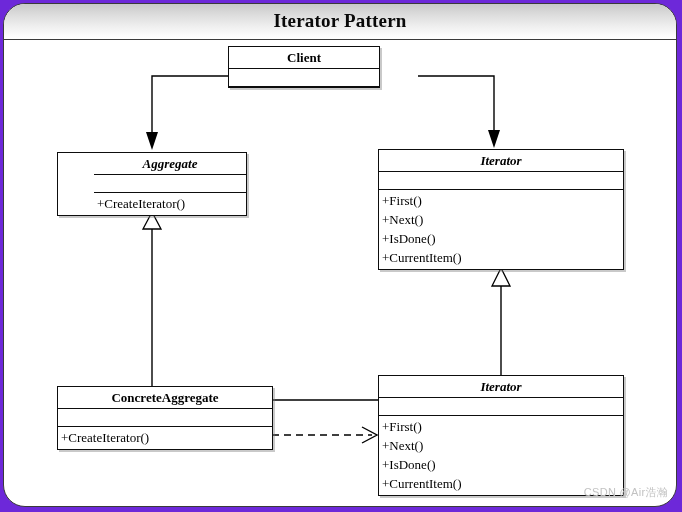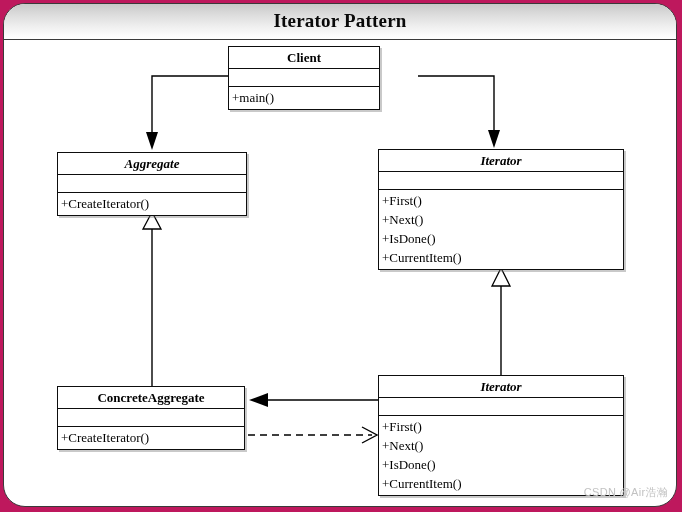--- a/index.html
+++ b/index.html
@@ -11,21 +11,21 @@
     width: 682px;
     height: 512px;
     font-family: "Liberation Serif", "DejaVu Serif", serif;
     overflow: hidden;
   }
 
   #canvas {
     position: relative;
     width: 682px;
     height: 512px;
-    background: #be185d;
+    background: #6d28d9;
   }
 
   
   .frame {
     position: absolute;
     left: 3px;
     top: 3px;
     width: 674px;
     height: 504px;
     box-sizing: border-box;
@@ -160,45 +160,42 @@
 
     <g>
       <line x1="248" y1="435" x2="372" y2="435" stroke="#000000" stroke-width="1.4" stroke-dasharray="7 5"></line>
       <polyline points="362,427 377,435 362,443" fill="none" stroke="#000000" stroke-width="1.4"></polyline>
     </g>
   </svg>
 
   <div class="uml-class" style="left:228px; top:46px; width:152px;">
     <div class="uml-name">Client</div>
     <div class="uml-attrs"></div>
-    <div class="uml-ops">
-      <div class="uml-op">+main()</div>
-    </div>
-  </div>
-
-  <div class="uml-class" style="left:57px; top:152px; width:190px;">
+  </div>
+
+  <div class="uml-class" style="left:57px; top:152px; width:190px;padding-left:36px;">
     <div class="uml-name abstract">Aggregate</div>
     <div class="uml-attrs"></div>
     <div class="uml-ops">
       <div class="uml-op">+CreateIterator()</div>
     </div>
   </div>
 
   <div class="uml-class" style="left:378px; top:149px; width:246px;">
     <div class="uml-name abstract">Iterator</div>
     <div class="uml-attrs"></div>
     <div class="uml-ops">
       <div class="uml-op">+First()</div>
       <div class="uml-op">+Next()</div>
       <div class="uml-op">+IsDone()</div>
       <div class="uml-op">+CurrentItem()</div>
     </div>
   </div>
 
-  <div class="uml-class" style="left:57px; top:386px; width:188px;">
+  <div class="uml-class" style="left:57px; top:386px; width:216px;">
     <div class="uml-name">ConcreteAggregate</div>
     <div class="uml-attrs"></div>
     <div class="uml-ops">
       <div class="uml-op">+CreateIterator()</div>
     </div>
   </div>
 
   <div class="uml-class" style="left:378px; top:375px; width:246px;">
     <div class="uml-name abstract">Iterator</div>
     <div class="uml-attrs"></div>

